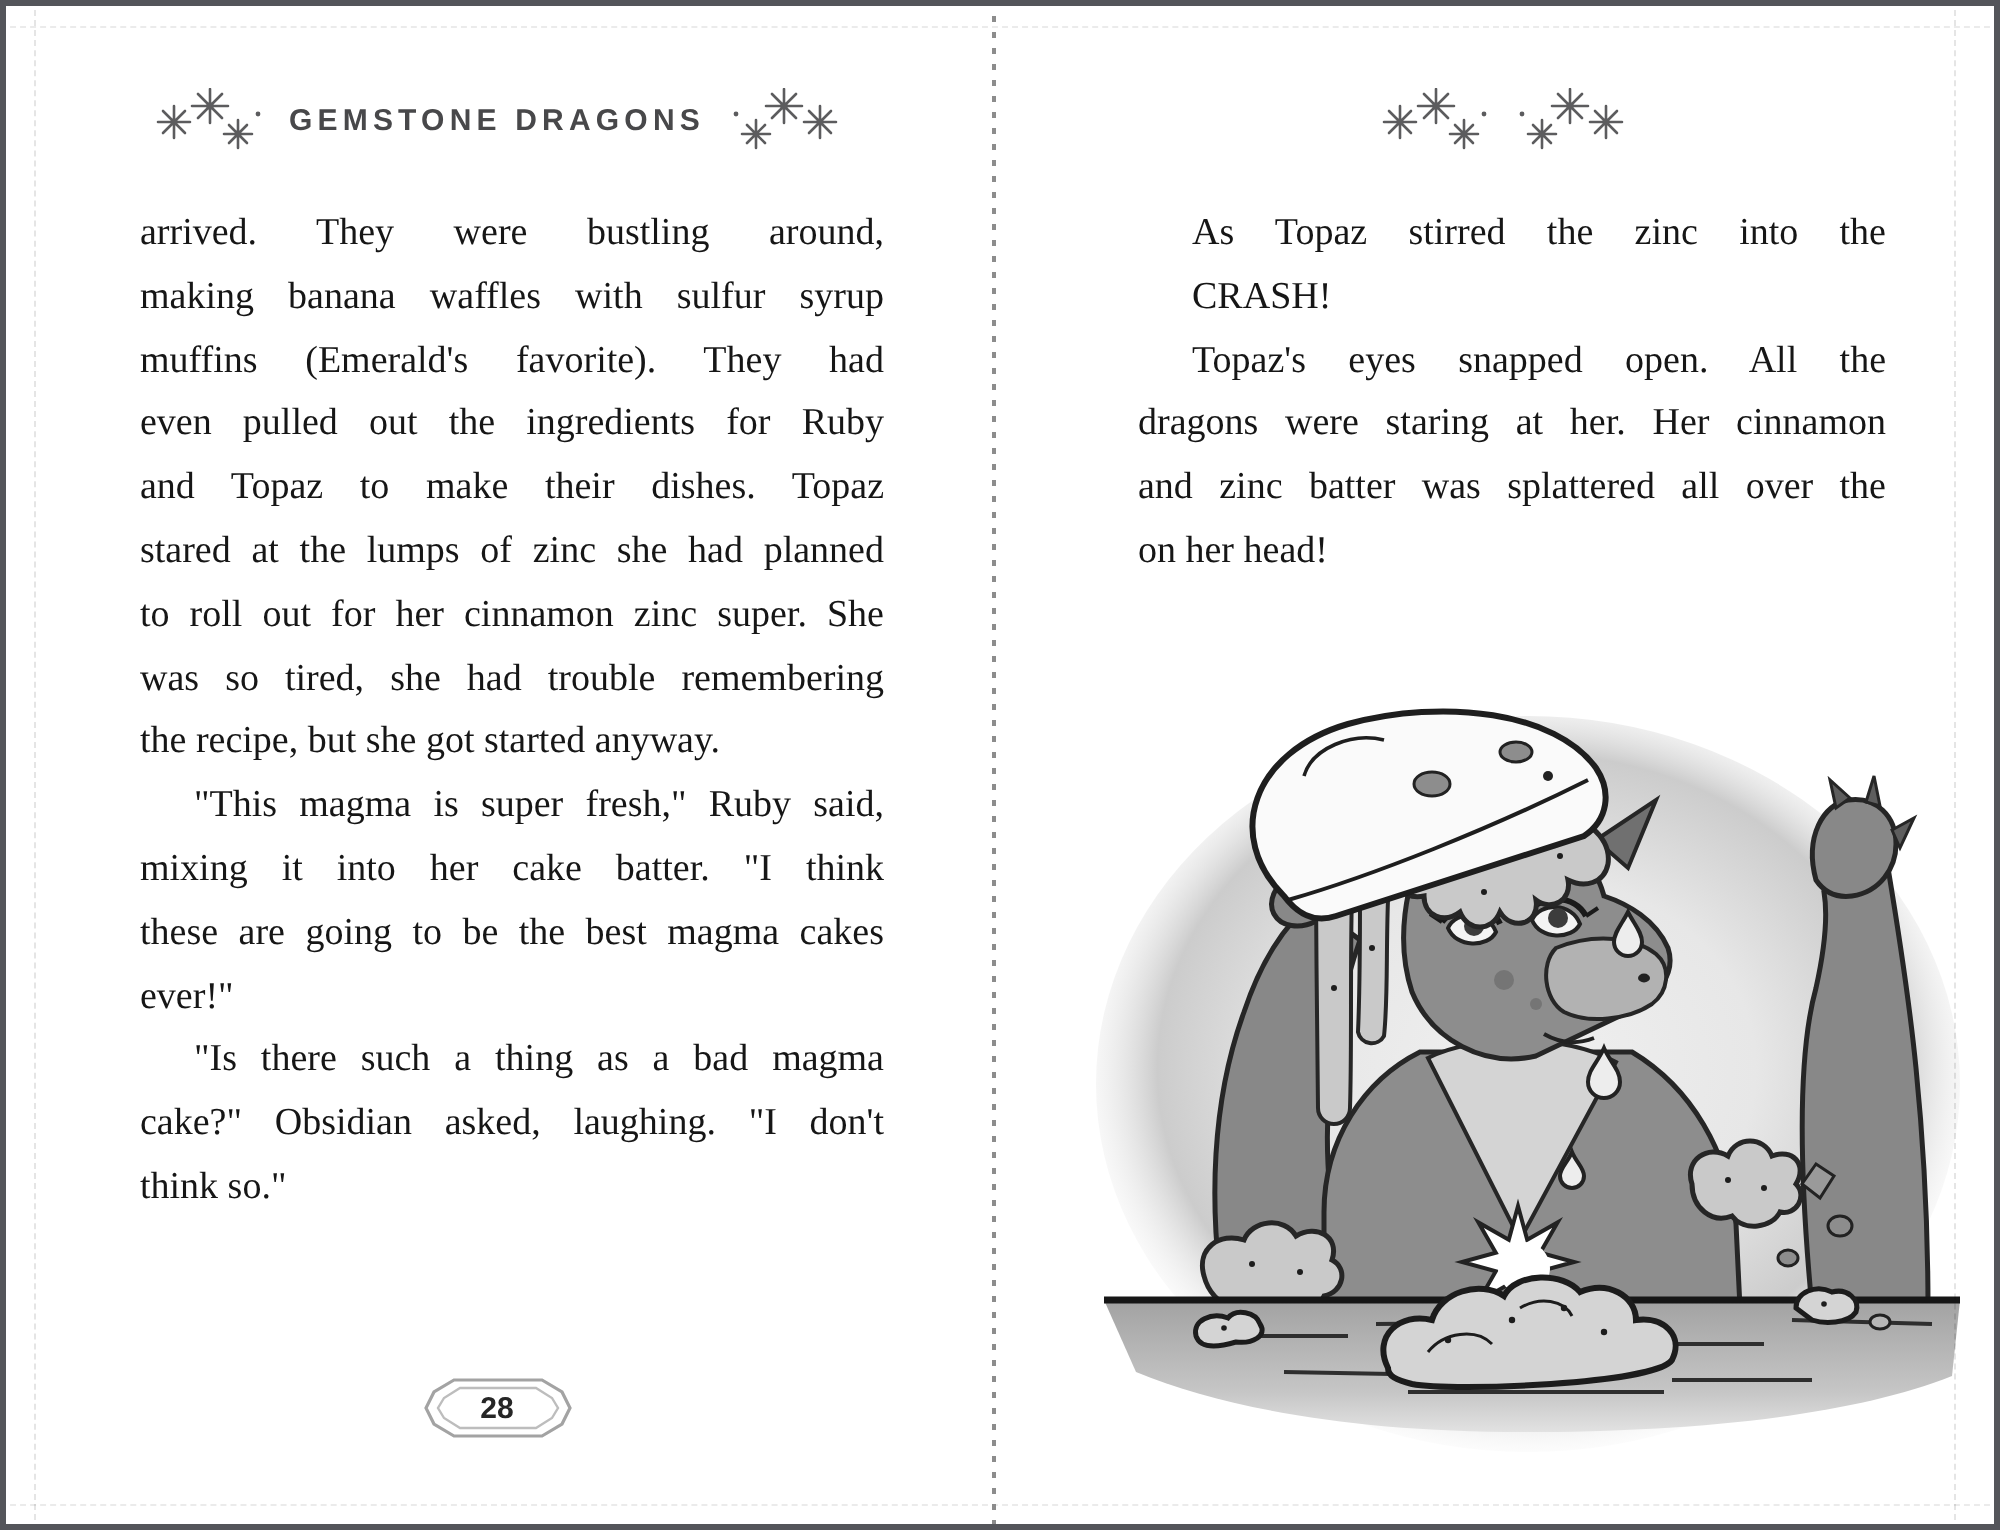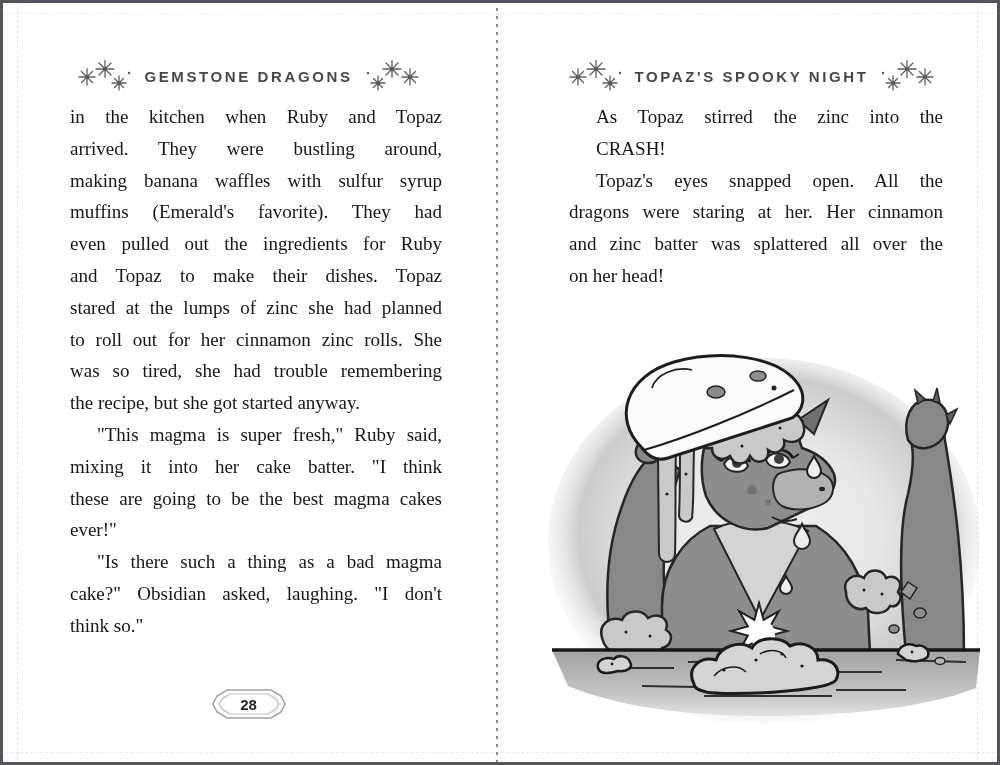--- a/index.html
+++ b/index.html
@@ -16,21 +16,21 @@
     background:repeating-linear-gradient(to bottom,#8c8c8c 0 3px, transparent 3px 8px);
   }
   .page { position:absolute; top:0; height:765px; }
   .page.left  { left:0;   width:497px; }
   .page.right { left:503px; width:497px; }
 
   .pg-header {
     position:absolute; top:48px; left:0; right:0; height:24px;
     display:flex; align-items:center; justify-content:center; gap:11px;
     font-family:"Liberation Sans", sans-serif; font-weight:700;
-    font-size:15px; letter-spacing:2.6px; color:#48484a; white-space:nowrap;margin-top:16px;
+    font-size:15px; letter-spacing:2.6px; color:#48484a; white-space:nowrap;
   }
   .stars { flex:0 0 auto; }
 
   .body-text { position:absolute; top:101px; font-size:19px; line-height:31.8px; color:#161616; }
   .left  .body-text { left:70px; width:372px; }
   .right .body-text { left:66px; width:374px; }
   .bline { white-space:normal; }
   .bline.just { text-align:justify; text-align-last:justify; }
   .bline.ind  { text-indent:27px; }
   .bline.em   { }
@@ -76,28 +76,27 @@
         <path fill="none" d="M30,0.5 L30,17.5 M21,9 L39,9 M24,3 L36,15 M24,15 L36,3"></path>
           <circle cx="30" cy="9" r="1.8" stroke="none"></circle>
         <path fill="none" d="M44,16 L44,30 M37,23 L51,23 M39.5,18.5 L48.5,27.5 M39.5,27.5 L48.5,18.5"></path>
           <circle cx="44" cy="23" r="1.4" stroke="none"></circle>
         <circle cx="54" cy="13" r="1.2" stroke="none"></circle>
       </g>
     </svg>
   </div>
 
   <div class="body-text">
-      <div class="bline just">in the kitchen when Ruby and Topaz</div>
       <div class="bline just">arrived. They were bustling around,</div>
       <div class="bline just">making banana waffles with sulfur syrup</div>
       <div class="bline just">muffins (Emerald's favorite). They had</div>
       <div class="bline just">even pulled out the ingredients for Ruby</div>
       <div class="bline just">and Topaz to make their dishes. Topaz</div>
       <div class="bline just">stared at the lumps of zinc she had planned</div>
-      <div class="bline just">to roll out for her cinnamon zinc rolls. She</div>
+      <div class="bline just">to roll out for her cinnamon zinc super. She</div>
       <div class="bline just">was so tired, she had trouble remembering</div>
       <div class="bline">the recipe, but she got started anyway.</div>
       <div class="bline just ind">"This magma is super fresh," Ruby said,</div>
       <div class="bline just">mixing it into her cake batter. "I think</div>
       <div class="bline just">these are going to be the best magma cakes</div>
       <div class="bline">ever!"</div>
       <div class="bline just ind">"Is there such a thing as a bad magma</div>
       <div class="bline just">cake?" Obsidian asked, laughing. "I don't</div>
       <div class="bline">think so."</div>
     </div>
@@ -117,21 +116,20 @@
       <g stroke="#5c5c5e" stroke-width="1.3" stroke-linecap="round" fill="#5c5c5e">
         <path fill="none" d="M12,9 L12,25 M4,17 L20,17 M6.5,11.5 L17.5,22.5 M6.5,22.5 L17.5,11.5"></path>
           <circle cx="12" cy="17" r="1.6" stroke="none"></circle>
         <path fill="none" d="M30,0.5 L30,17.5 M21,9 L39,9 M24,3 L36,15 M24,15 L36,3"></path>
           <circle cx="30" cy="9" r="1.8" stroke="none"></circle>
         <path fill="none" d="M44,16 L44,30 M37,23 L51,23 M39.5,18.5 L48.5,27.5 M39.5,27.5 L48.5,18.5"></path>
           <circle cx="44" cy="23" r="1.4" stroke="none"></circle>
         <circle cx="54" cy="13" r="1.2" stroke="none"></circle>
       </g>
     </svg>
-    <span>TOPAZ'S SPOOKY NIGHT</span>
     <svg class="stars" width="58" height="32" viewBox="0 0 58 32">
       <g stroke="#5c5c5e" stroke-width="1.3" stroke-linecap="round" fill="#5c5c5e" transform="translate(58,0) scale(-1,1)">
         <path fill="none" d="M12,9 L12,25 M4,17 L20,17 M6.5,11.5 L17.5,22.5 M6.5,22.5 L17.5,11.5"></path>
           <circle cx="12" cy="17" r="1.6" stroke="none"></circle>
         <path fill="none" d="M30,0.5 L30,17.5 M21,9 L39,9 M24,3 L36,15 M24,15 L36,3"></path>
           <circle cx="30" cy="9" r="1.8" stroke="none"></circle>
         <path fill="none" d="M44,16 L44,30 M37,23 L51,23 M39.5,18.5 L48.5,27.5 M39.5,27.5 L48.5,18.5"></path>
           <circle cx="44" cy="23" r="1.4" stroke="none"></circle>
         <circle cx="54" cy="13" r="1.2" stroke="none"></circle>
       </g>

